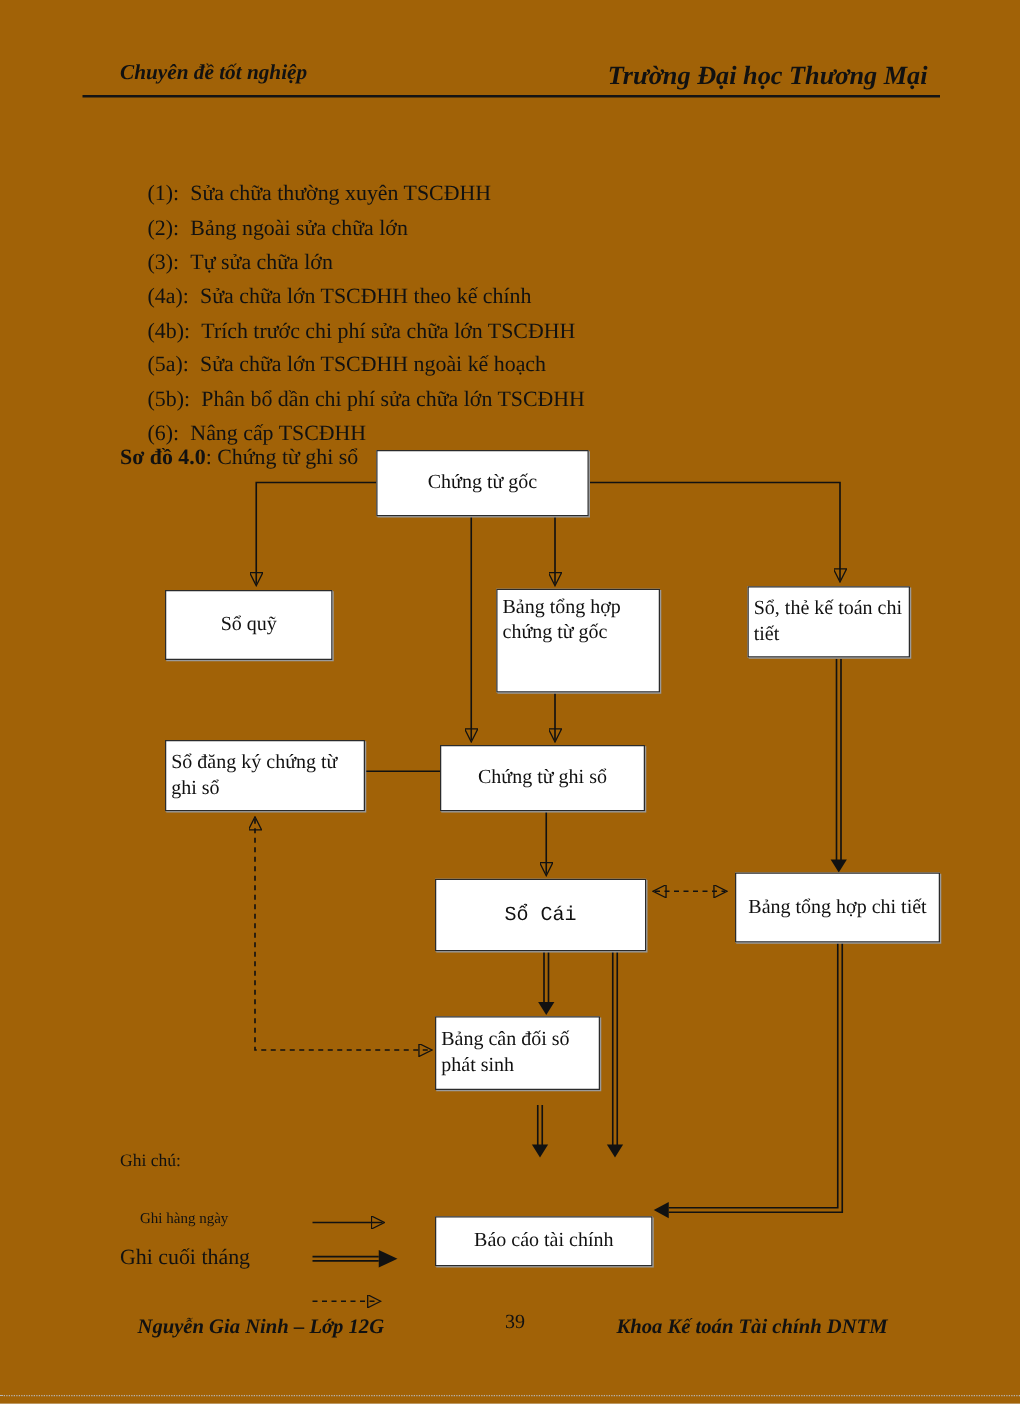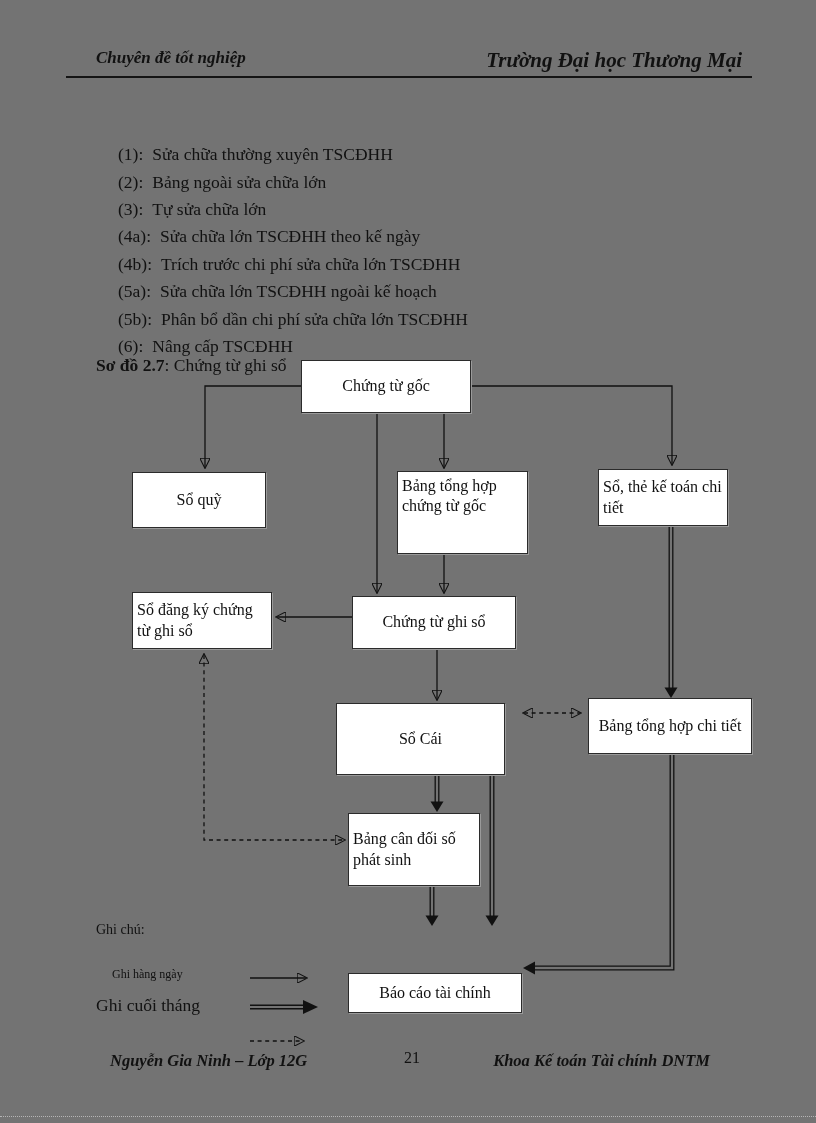--- a/index.html
+++ b/index.html
@@ -1,19 +1,19 @@
 <!DOCTYPE html>
 <html><head>
 <meta charset="utf-8">
 <style>
   * { margin:0; padding:0; box-sizing:border-box; }
   html,body { background:#e8e8e8; }
   .page {
     position:relative; width:816px; height:1123px;
-    background:#737373; margin:0 auto; overflow:hidden;
+    background:#a16207; margin:0 auto; overflow:hidden;
     font-family:"Liberation Serif","DejaVu Serif",serif; color:#111;
   }
   
   .hdr-left  { position:absolute; left:96px;  top:48px; font-size:17px; font-style:italic; font-weight:bold; }
   .hdr-right { position:absolute; right:74px; top:48px; font-size:21px; font-style:italic; font-weight:bold; }
   .hdr-rule  { position:absolute; left:66px; top:76px; width:686px; height:0; border-top:2.6px solid #141414; }
   
   .notes { position:absolute; left:118px; top:141px; font-size:17.5px; }
   .note-row { display:flex; height:27.4px; align-items:center; }
   .note-row .n { margin-right:9px; }
@@ -58,41 +58,41 @@
     <div class="note-row">
         <span class="n">(2):</span>
         <span>Bảng ngoài sửa chữa lớn</span>
       </div>
     <div class="note-row">
         <span class="n">(3):</span>
         <span>Tự sửa chữa lớn</span>
       </div>
     <div class="note-row">
         <span class="n">(4a):</span>
-        <span>Sửa chữa lớn TSCĐHH theo kế ngày</span>
+        <span>Sửa chữa lớn TSCĐHH theo kế chính</span>
       </div>
     <div class="note-row">
         <span class="n">(4b):</span>
         <span>Trích trước chi phí sửa chữa lớn TSCĐHH</span>
       </div>
     <div class="note-row">
         <span class="n">(5a):</span>
         <span>Sửa chữa lớn TSCĐHH ngoài kế hoạch</span>
       </div>
     <div class="note-row">
         <span class="n">(5b):</span>
         <span>Phân bổ dần chi phí sửa chữa lớn TSCĐHH</span>
       </div>
     <div class="note-row">
         <span class="n">(6):</span>
         <span>Nâng cấp TSCĐHH</span>
       </div>
   </div>
 
-  <div class="caption"><b>Sơ đồ 2.7</b><span>: Chứng từ ghi sổ</span></div>
+  <div class="caption"><b>Sơ đồ 4.0</b><span>: Chứng từ ghi sổ</span></div>
 
   <svg class="flow" width="816" height="1123" viewBox="0 0 816 1123">
     <defs>
       <marker id="ah" viewBox="0 0 10 10" refX="8.5" refY="5" markerWidth="9" markerHeight="8" orient="auto-start-reverse">
         <path d="M0,0 L10,5 L0,10 z" fill="#111" stroke="none"></path>
       </marker>
     </defs>
 
     <path d="M301,386 H205 V467" stroke-width="1.3" marker-end="url(#ah)"></path>
     <path d="M377,413 V592" stroke-width="1.3" marker-end="url(#ah)"></path>
@@ -131,29 +131,29 @@
       <path d="M250,1005.3 H303 M250,1008.7 H303" stroke-width="1.4"></path>
       <polygon points="318,1007 303,1000 303,1014"></polygon>
     </g>
     <path d="M250,1041 H303" stroke-width="1.3" stroke-dasharray="4 3.6" marker-end="url(#ah)"></path>
   </svg>
 
   <div class="dbox" style="left:301px; top:360px; width:170px; height:53px;">Chứng từ gốc</div>
   <div class="dbox" style="left:132px; top:472px; width:134px; height:56px;">Sổ quỹ</div>
   <div class="dbox top" style="left:397px; top:471px; width:131px; height:83px;">Bảng tổng hợp chứng từ gốc</div>
   <div class="dbox" style="left:598px; top:469px; width:130px; height:57px;">Sổ, thẻ kế toán chi tiết</div>
-  <div class="dbox" style="left:132px; top:592px; width:140px; height:57px;">Sổ đăng ký chứng từ ghi sổ</div>
+  <div class="dbox" style="left:132px; top:592px; width:160px; height:57px;">Sổ đăng ký chứng từ ghi sổ</div>
   <div class="dbox" style="left:352px; top:596px; width:164px; height:53px;">Chứng từ ghi sổ</div>
-  <div class="dbox" style="left:336px; top:703px; width:169px; height:72px;">Sổ Cái</div>
+  <div class="dbox" style="left:348px; top:703px; width:169px; height:58px;font-family:Liberation Mono, monospace;">Sổ Cái</div>
   <div class="dbox" style="left:588px; top:698px; width:164px; height:56px;">Bảng tổng hợp chi tiết</div>
-  <div class="dbox" style="left:348px; top:813px; width:132px; height:73px;">Bảng cân đối số phát sinh</div>
+  <div class="dbox" style="left:348px; top:813px; width:132px; height:59px;">Bảng cân đối số phát sinh</div>
   <div class="dbox" style="left:348px; top:927px; width:174px; height:40px;margin-top:46px;">Báo cáo tài chính</div>
 
   <div class="legend-title">Ghi chú:</div>
   <div class="legend-daily">Ghi hàng ngày</div>
   <div class="legend-monthly">Ghi cuối tháng</div>
 
   <div class="foot-author">Nguyễn Gia Ninh – Lớp 12G</div>
-  <div class="foot-page">21</div>
+  <div class="foot-page">39</div>
   <div class="foot-right">Khoa Kế toán Tài chính DNTM</div>
   <div class="bottom-dots"></div>
 
 </div>
 
 </body></html>

